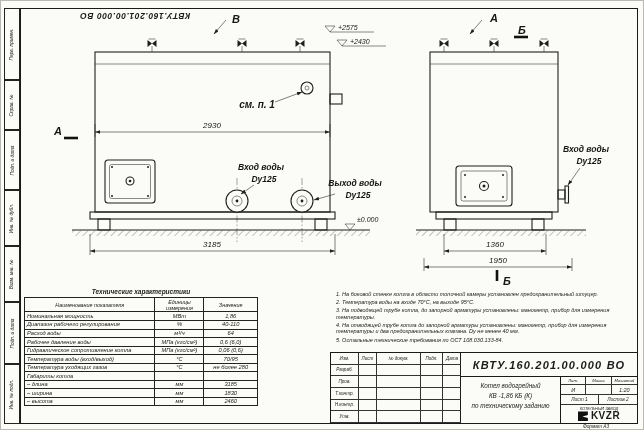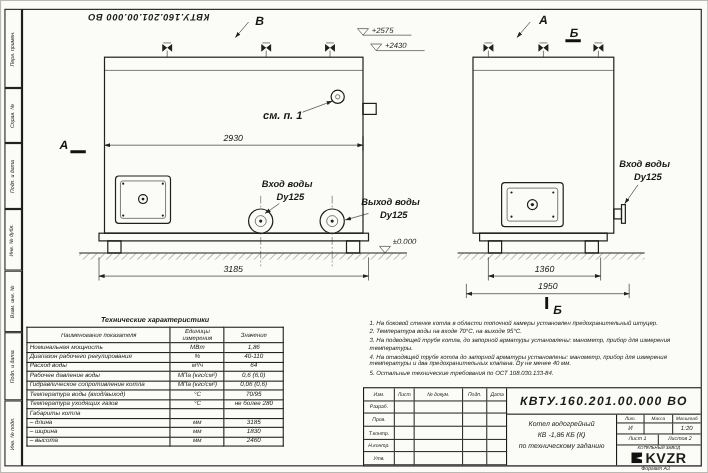--- a/index.html
+++ b/index.html
@@ -62,21 +62,21 @@
   .lmsv { height:10px; font-size:5.5px; }
   .lms .c, .lmsv .c, .shts .c { border-right:0.6px solid #333; border-bottom:0.6px solid #333;
         display:flex; align-items:center; justify-content:center; overflow:hidden; }
   .lms .c:last-child, .lmsv .c:last-child, .shts .c:last-child { border-right:none; }
   .shts { display:grid; grid-template-columns:1fr 1fr; height:10px; font-size:4.8px; }
   .co { flex:1; display:flex; flex-direction:column; align-items:center; justify-content:center; line-height:1; }
   .co-co { font-size:3.9px; font-style:italic; margin-bottom:1px; }
   .co-row { display:flex; align-items:center; gap:3px; }
   .logo-mark { width:10px; height:10px; background:#111; display:inline-block;
                clip-path:polygon(0 0,100% 0,100% 35%,45% 50%,100% 65%,100% 100%,0 100%); }
-  .co-row b { font-size:13px; font-style:normal; letter-spacing:0.5px; }
+  .co-row b { font-size:10px; font-style:normal; letter-spacing:0.5px; }
   .format { position:absolute; left:556px; top:424px; width:80px; text-align:center;
             font-size:4.8px; font-style:italic; }
 </style>
 </head>
 <body>
 
 <div class="sheet">
 
   <div class="vlabel" style="top:8px;height:72px">
       <span>Перв. примен.</span>

